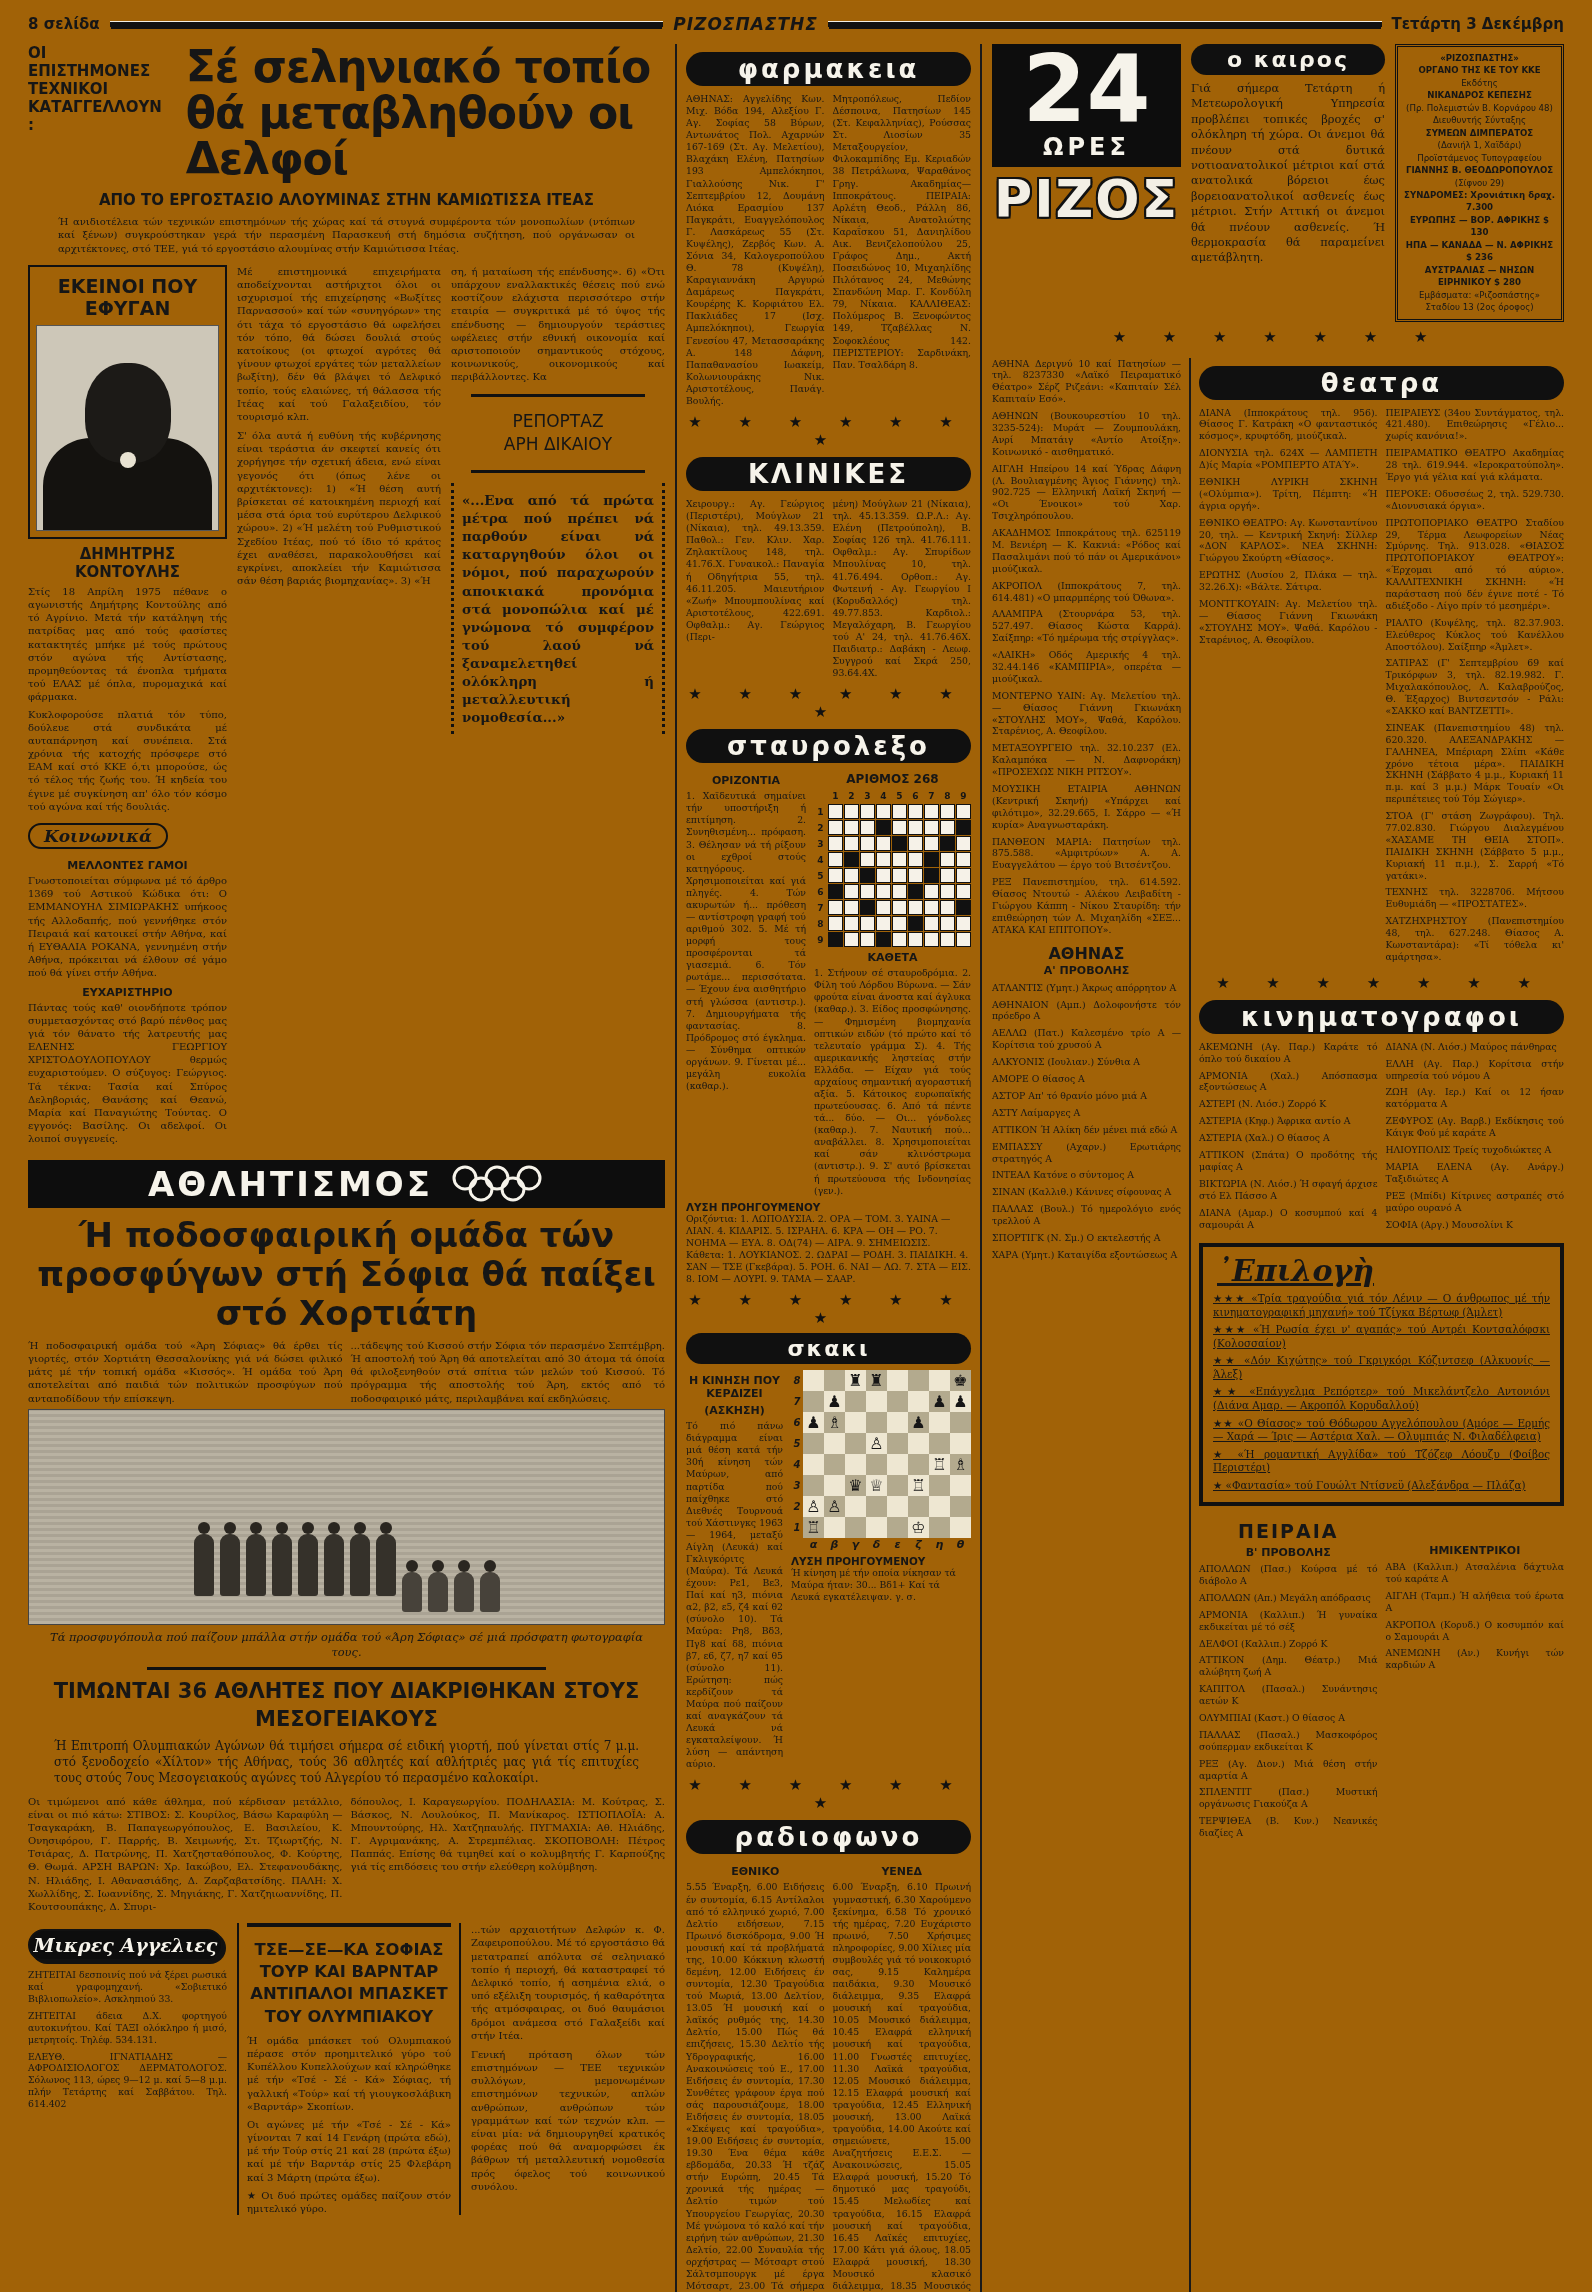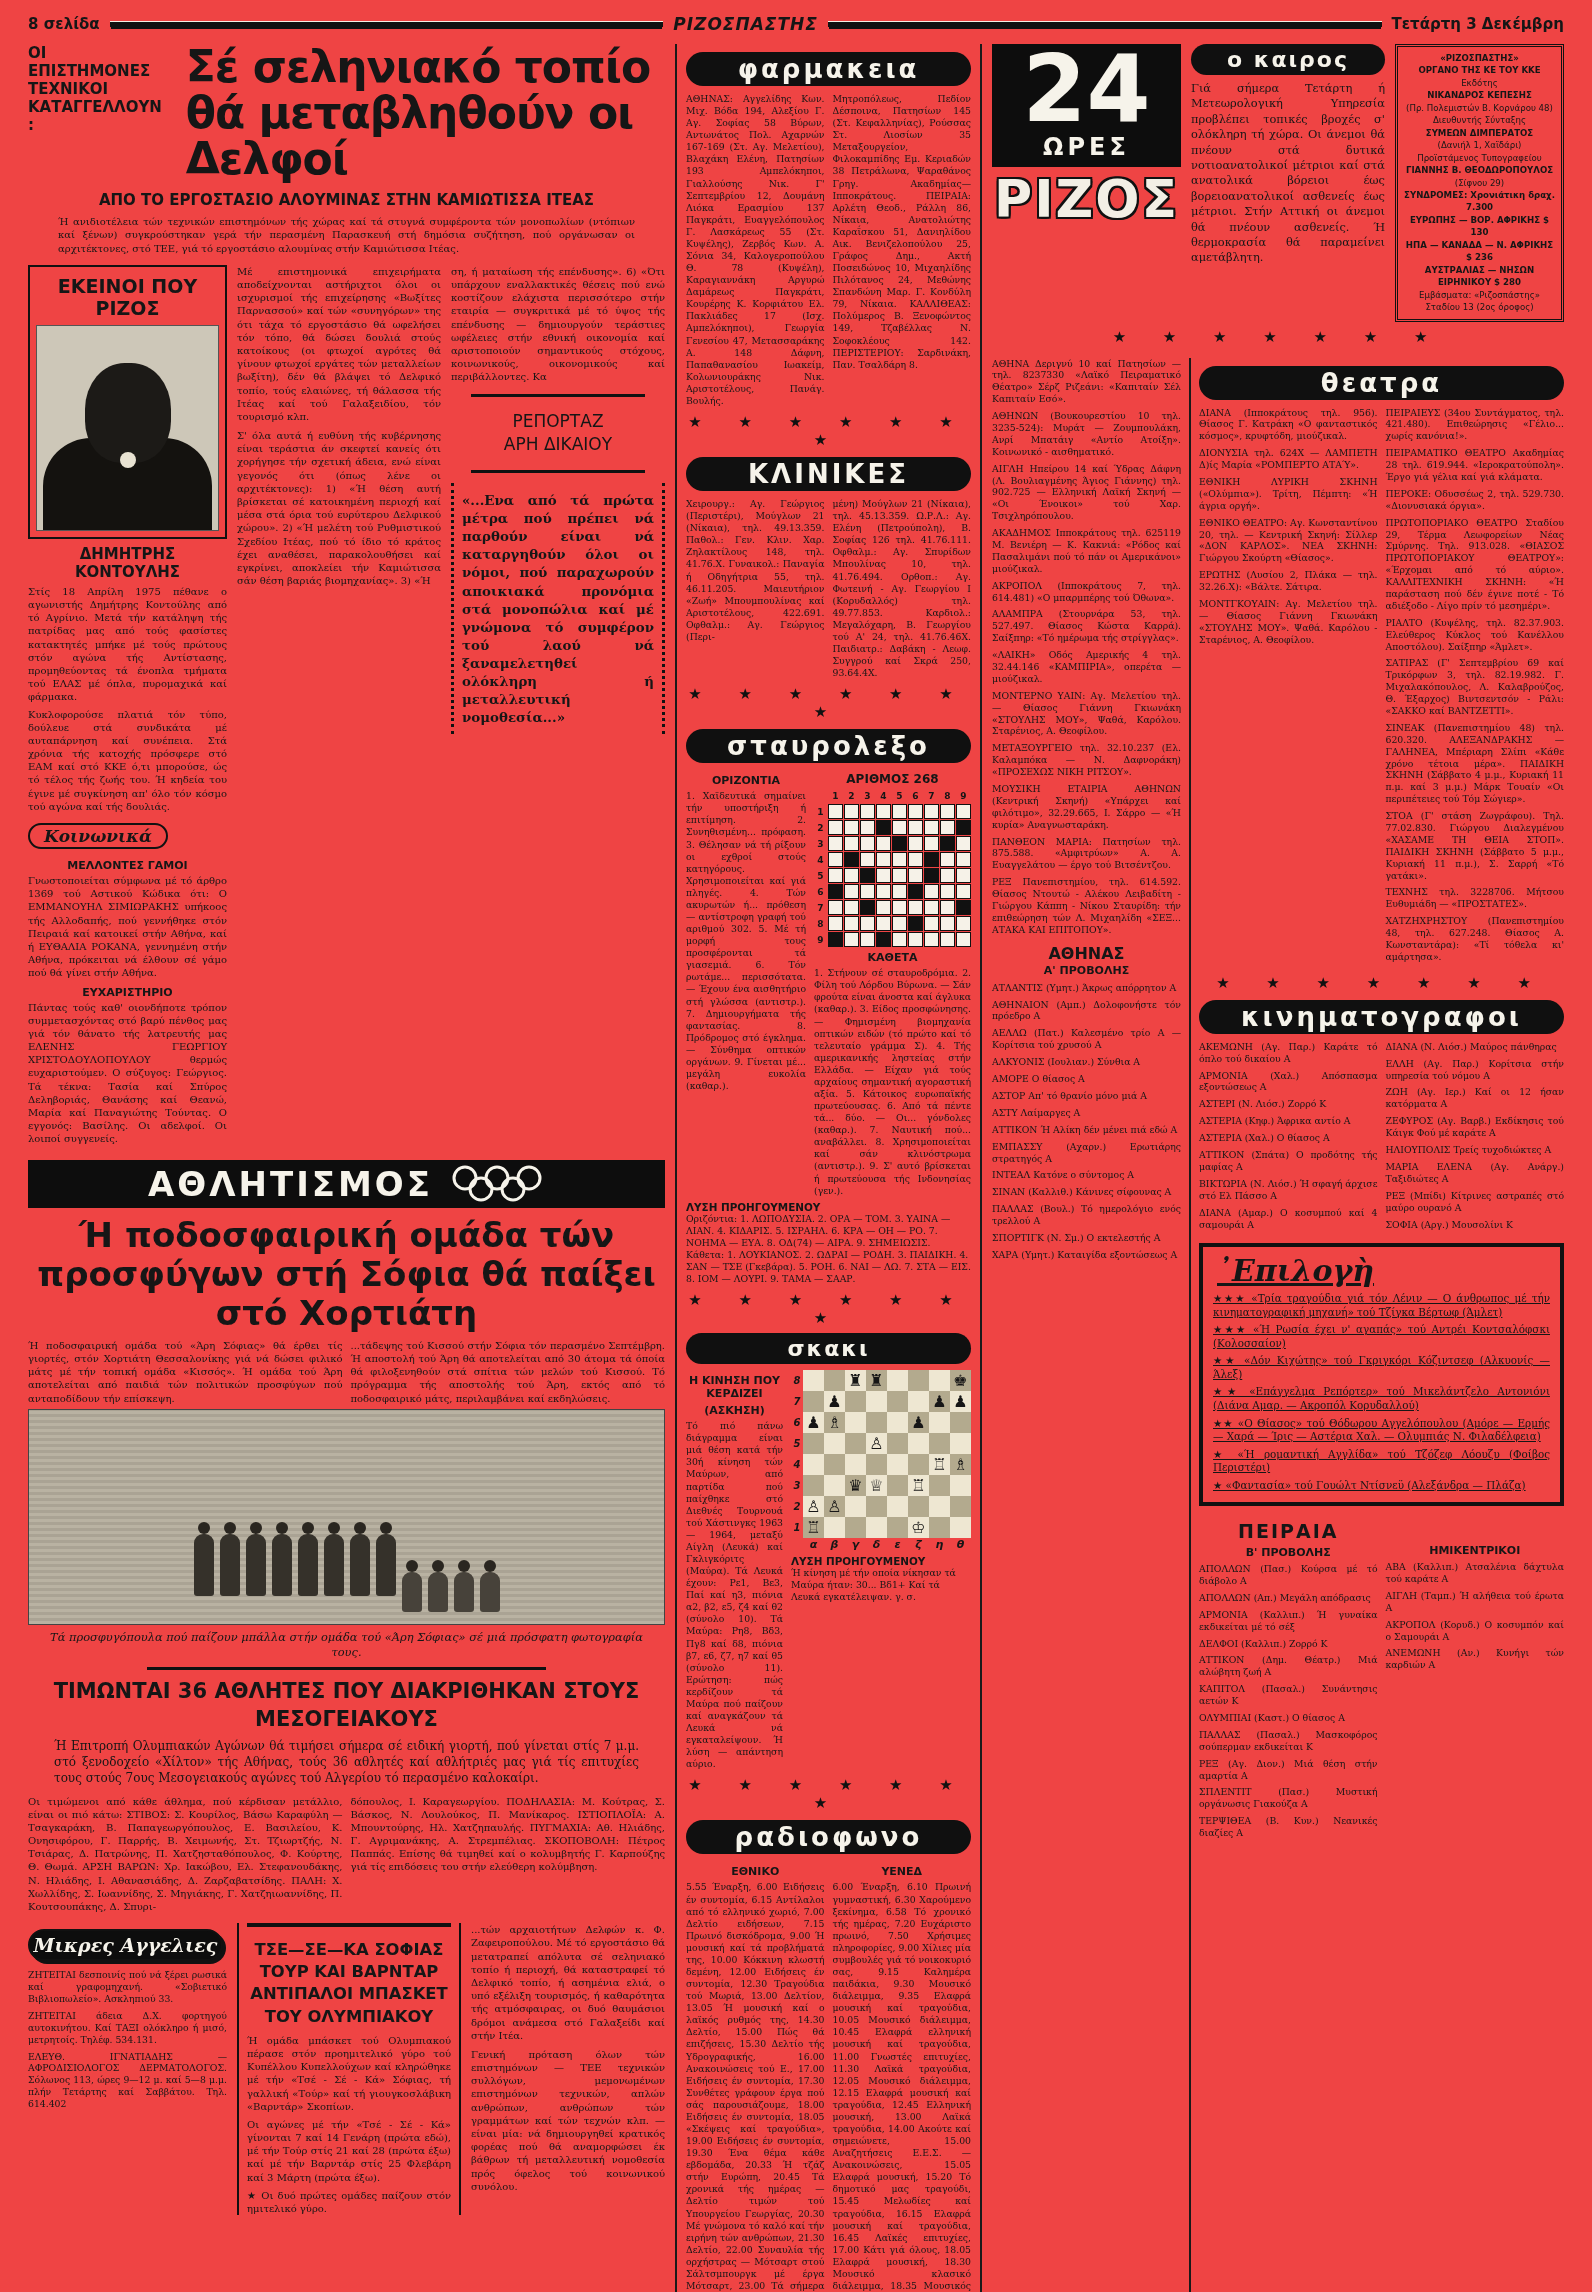--- a/index.html
+++ b/index.html
@@ -1,16 +1,16 @@
 <!DOCTYPE html>
 <html><head>
 <meta charset="utf-8">
 <style>
   html,body{margin:0;padding:0;background:#888;}
-  .page{position:relative;width:1592px;height:2292px;background:#ef4444;color:#161616;
+  .page{position:relative;width:1592px;height:2292px;background:#a16207;color:#161616;
         font-family:"DejaVu Serif",serif;overflow:hidden;margin:0 auto;}
   .inner{padding:14px 28px 0 28px;}
   
   .topbar{display:flex;align-items:center;gap:10px;font-family:"DejaVu Sans",sans-serif;
           font-size:15px;font-weight:bold;}
   .topbar .rule{flex:1;height:5px;background:#111;border-top:1px solid #f3efe5;box-shadow:0 3px 0 -1px #111;}
   .topbar .logo{font-size:17px;letter-spacing:1px;font-style:italic;}
   
   .cols{display:flex;gap:10px;margin-top:10px;}
   .col-left{width:637px;flex:none;}
@@ -140,21 +140,21 @@
         <div class="headline">θά μεταβληθούν οι Δελφοί</div>
       </div>
     </div>
     <div class="subhead">ΑΠΟ ΤΟ ΕΡΓΟΣΤΑΣΙΟ ΑΛΟΥΜΙΝΑΣ ΣΤΗΝ ΚΑΜΙΩΤΙΣΣΑ ΙΤΕΑΣ</div>
     <div class="intro bodytxt">Ή ανιδιοτέλεια τών τεχνικών επιστημόνων τής χώρας καί τά στυγνά συμφέροντα τών μονοπωλίων (ντόπιων καί ξένων) συγκρούστηκαν γερά τήν περασμένη Παρασκευή στή δημόσια συζήτηση, πού οργάνωσαν οι αρχιτέκτονες, στό ΤΕΕ, γιά τό εργοστάσιο αλουμίνας στήν Καμιώτισσα Ιτέας.</div>
 
     <div class="left-split">
 
       <div class="ls1">
         <div class="obit-box">
-          <div class="obit-title">ΕΚΕΙΝΟΙ ΠΟΥ ΡΙΖΟΣ</div>
+          <div class="obit-title">ΕΚΕΙΝΟΙ ΠΟΥ ΕΦΥΓΑΝ</div>
           <div class="portrait">
             <div class="torso"></div>
             <div class="head"></div>
             <div class="collar"></div>
           </div>
         </div>
         <div class="obit-name">ΔΗΜΗΤΡΗΣ ΚΟΝΤΟΥΛΗΣ</div>
         <div class="bodytxt">Στίς 18 Απρίλη 1975 πέθανε ο αγωνιστής Δημήτρης Κοντούλης από τό Αγρίνιο. Μετά τήν κατάληψη τής πατρίδας μας από τούς φασίστες κατακτητές μπήκε μέ τούς πρώτους στόν αγώνα τής Αντίστασης, προμηθεύοντας τά ένοπλα τμήματα τού ΕΛΑΣ μέ όπλα, πυρομαχικά καί φάρμακα.</div>
         <div class="bodytxt" style="margin-top:4px;">Κυκλοφορούσε πλατιά τόν τύπο, δούλευε στά συνδικάτα μέ αυταπάρνηση καί συνέπεια. Στά χρόνια τής κατοχής πρόσφερε στό ΕΑΜ καί στό ΚΚΕ ό,τι μπορούσε, ώς τό τέλος τής ζωής του. Ή κηδεία του έγινε μέ συγκίνηση απ' όλο τόν κόσμο τού αγώνα καί τής δουλιάς.</div>
         <div class="script-head">Κοινωνικά</div>

